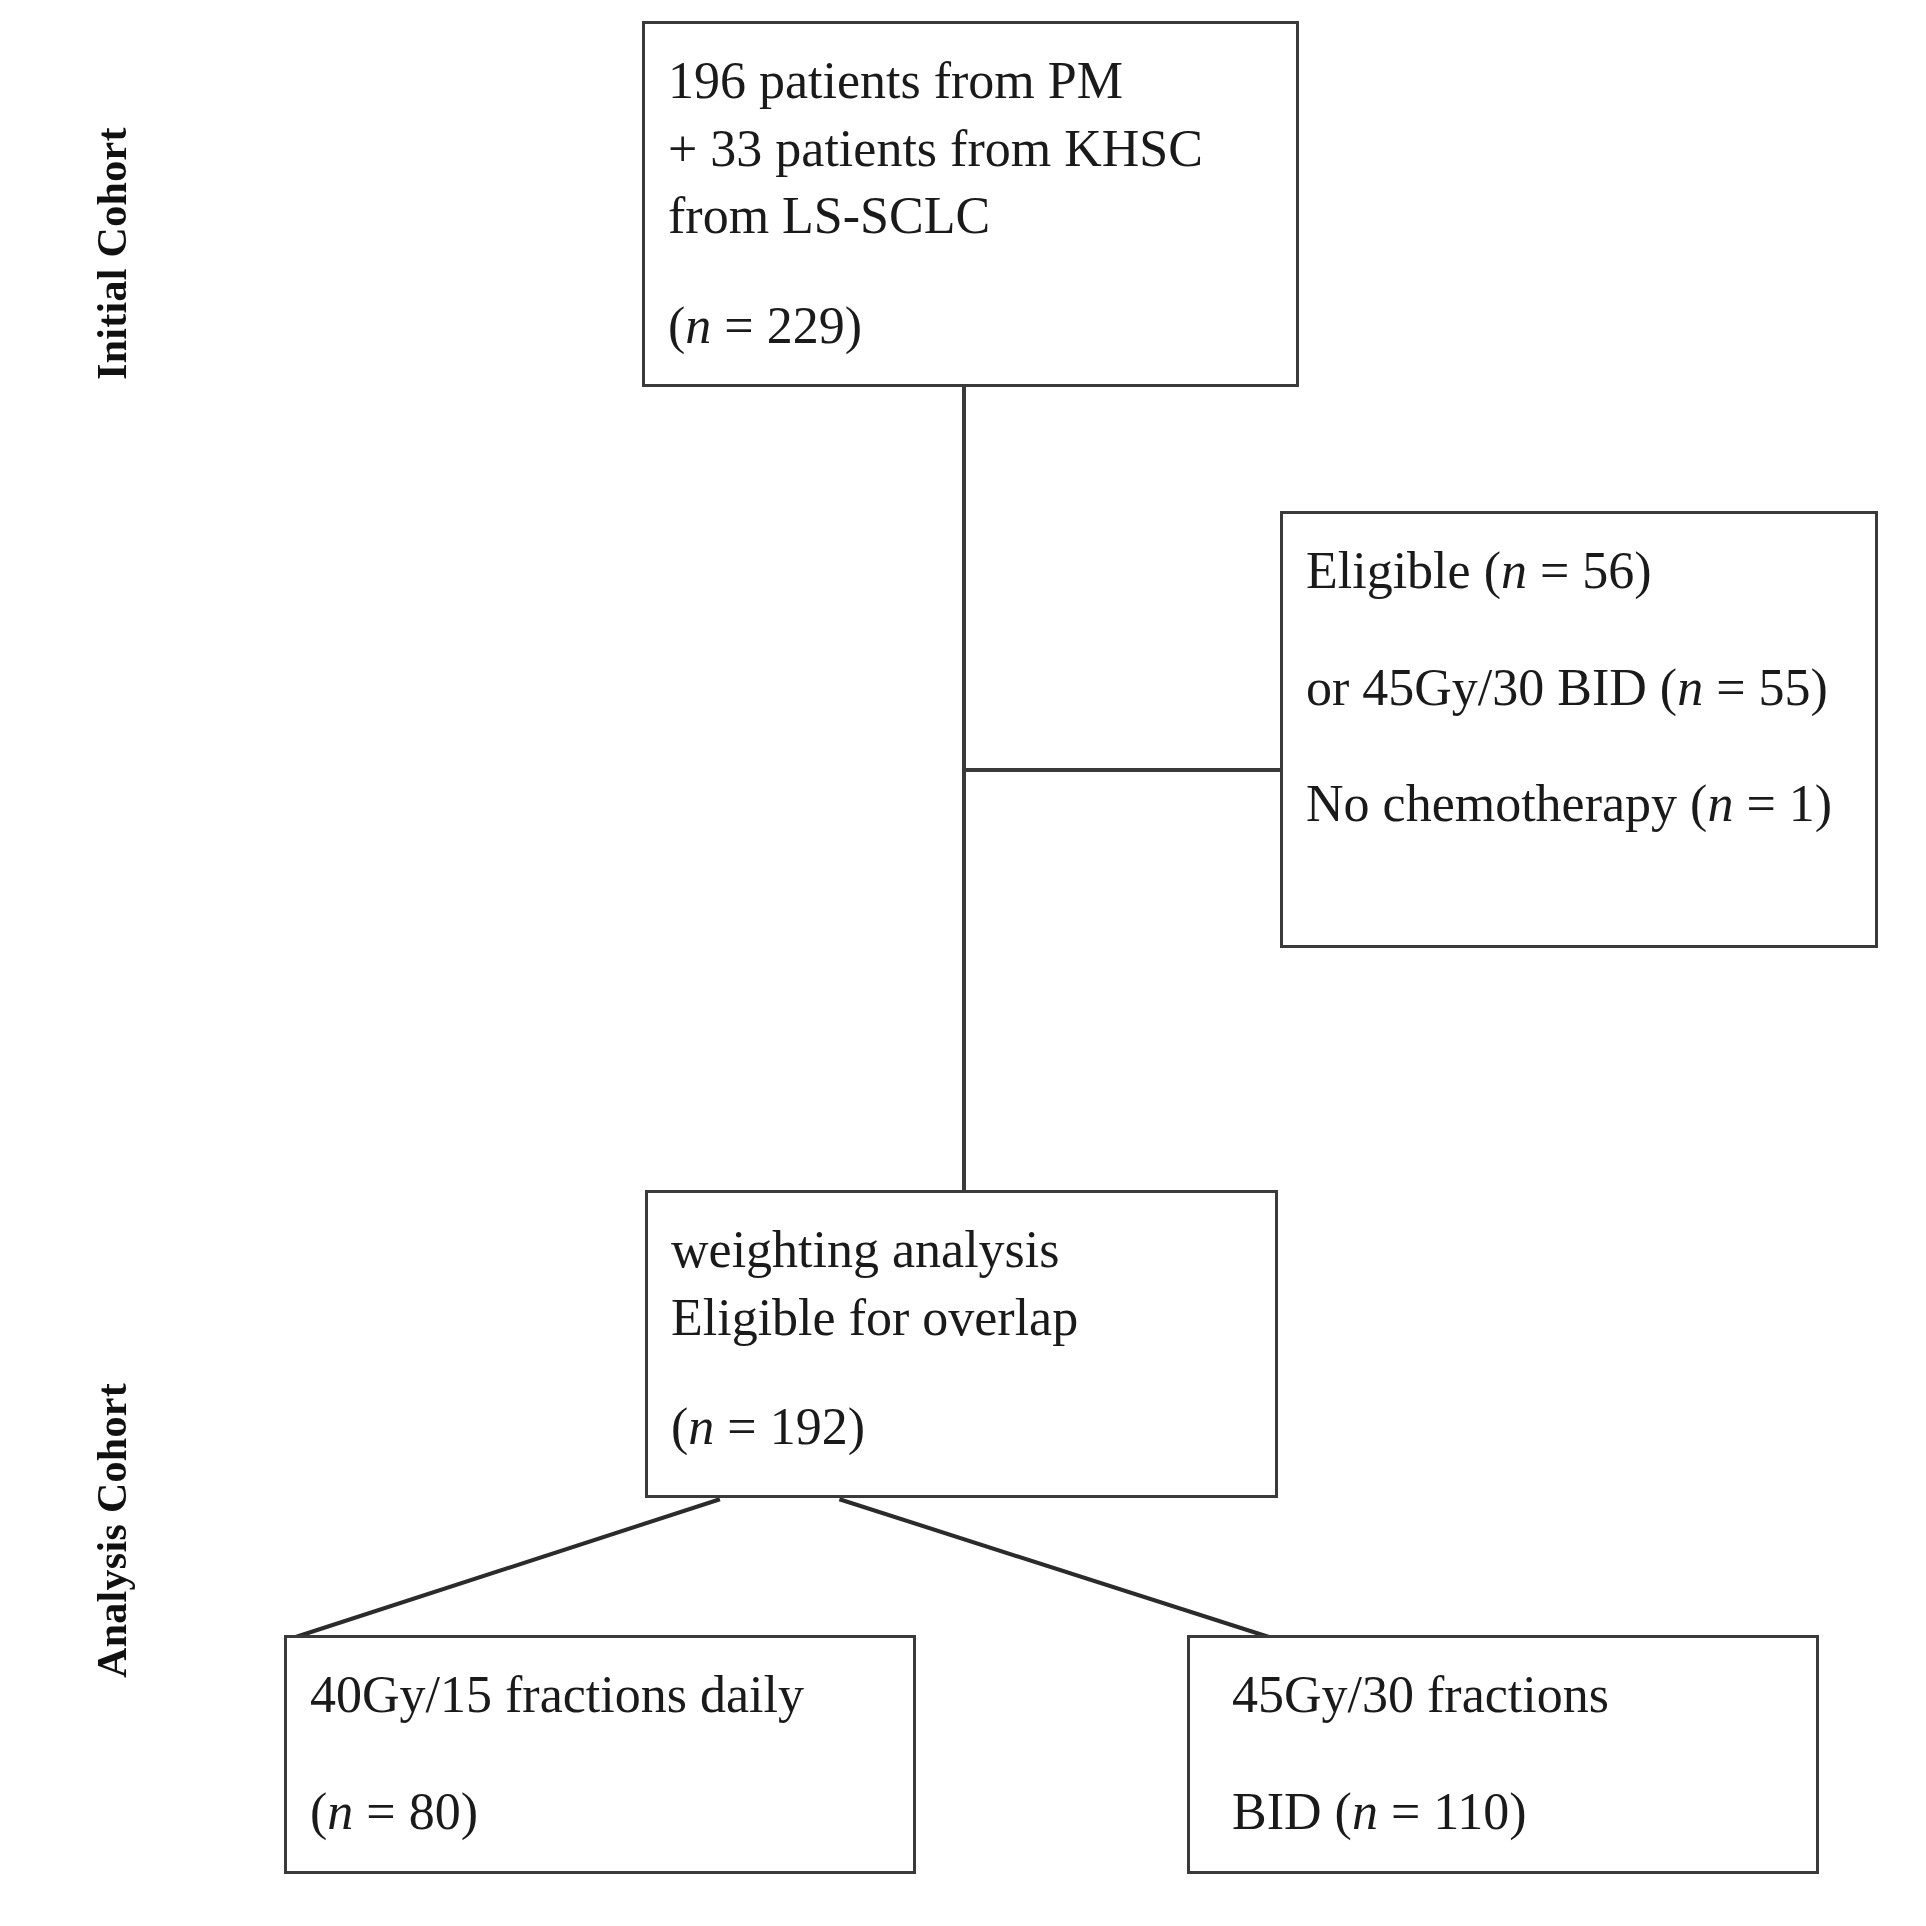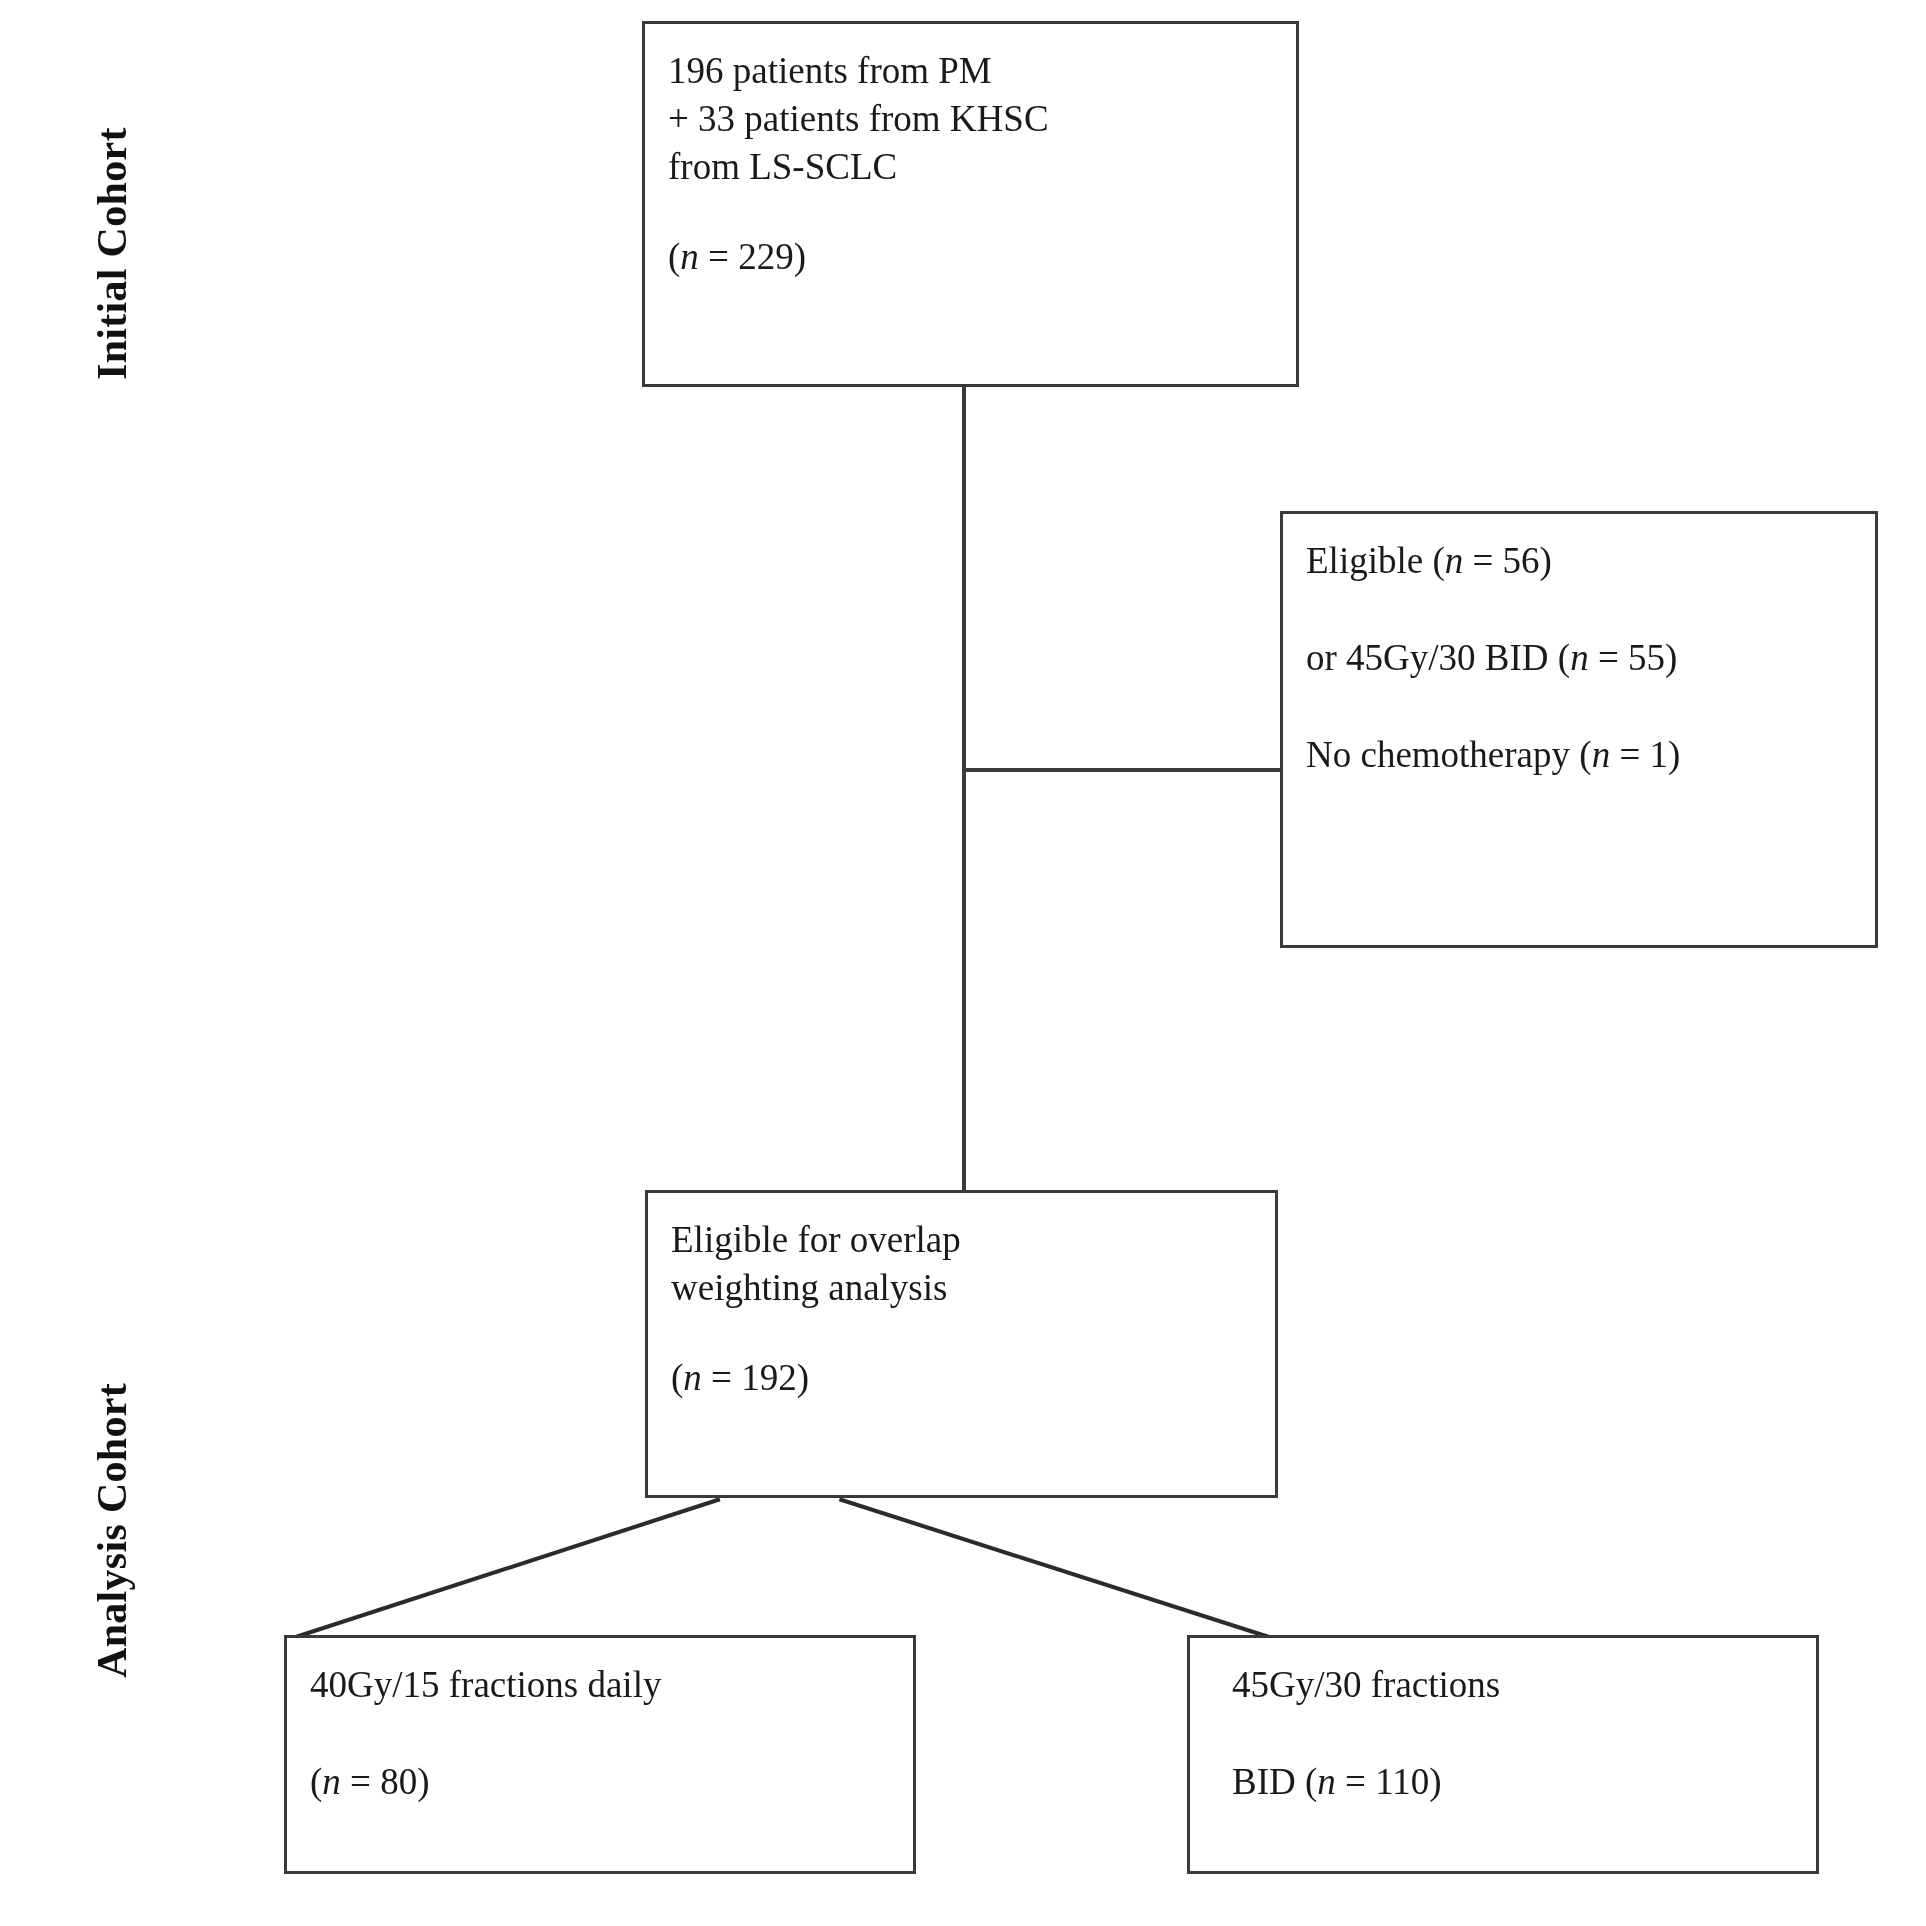--- a/index.html
+++ b/index.html
@@ -34,21 +34,21 @@
   
   .node {
     position: absolute;
     box-sizing: border-box;
     border: 3.4px solid #3a3a3a;
     background: #ffffff;
     z-index: 3;
   }
   .node-inner {
     padding: 23px 23px 17.7px 23px;
-    font-size: 37px;
+    font-size: 52px;
     line-height: 1.30;
   }
   .node-line {
     white-space: nowrap;
   }
   .gap-md { height: 42px; }
   .gap-lg { height: 49px; }
 
   .it { font-style: italic; }
 
@@ -104,22 +104,22 @@
       <div class="node-line"><span>Eligible (</span><span class="it">n</span><span> = </span><span>56</span><span>)</span></div>
       <div class="gap-lg"></div>
       <div class="node-line"><span>or 45Gy/30 BID (</span><span class="it">n</span><span> = </span><span>55</span><span>)</span></div>
       <div class="gap-lg"></div>
       <div class="node-line"><span>No chemotherapy (</span><span class="it">n</span><span> = </span><span>1</span><span>)</span></div>
     </div>
   </div>
 
   <div class="node" style="left: 645px; top: 1190px; width: 633px; height: 308px;">
     <div class="node-inner">
+      <div class="node-line">weighting analysis</div>
       <div class="node-line">Eligible for overlap</div>
-      <div class="node-line">weighting analysis</div>
       <div class="gap-md"></div>
       <div class="node-line"><span>(</span><span class="it">n</span><span> = </span><span>192</span><span>)</span></div>
     </div>
   </div>
 
   <div class="node" style="left: 284px; top: 1635px; width: 632px; height: 239px;">
     <div class="node-inner">
       <div class="node-line">40Gy/15 fractions daily</div>
       <div class="gap-lg"></div>
       <div class="node-line"><span>(</span><span class="it">n</span><span> = </span><span>80</span><span>)</span></div>

